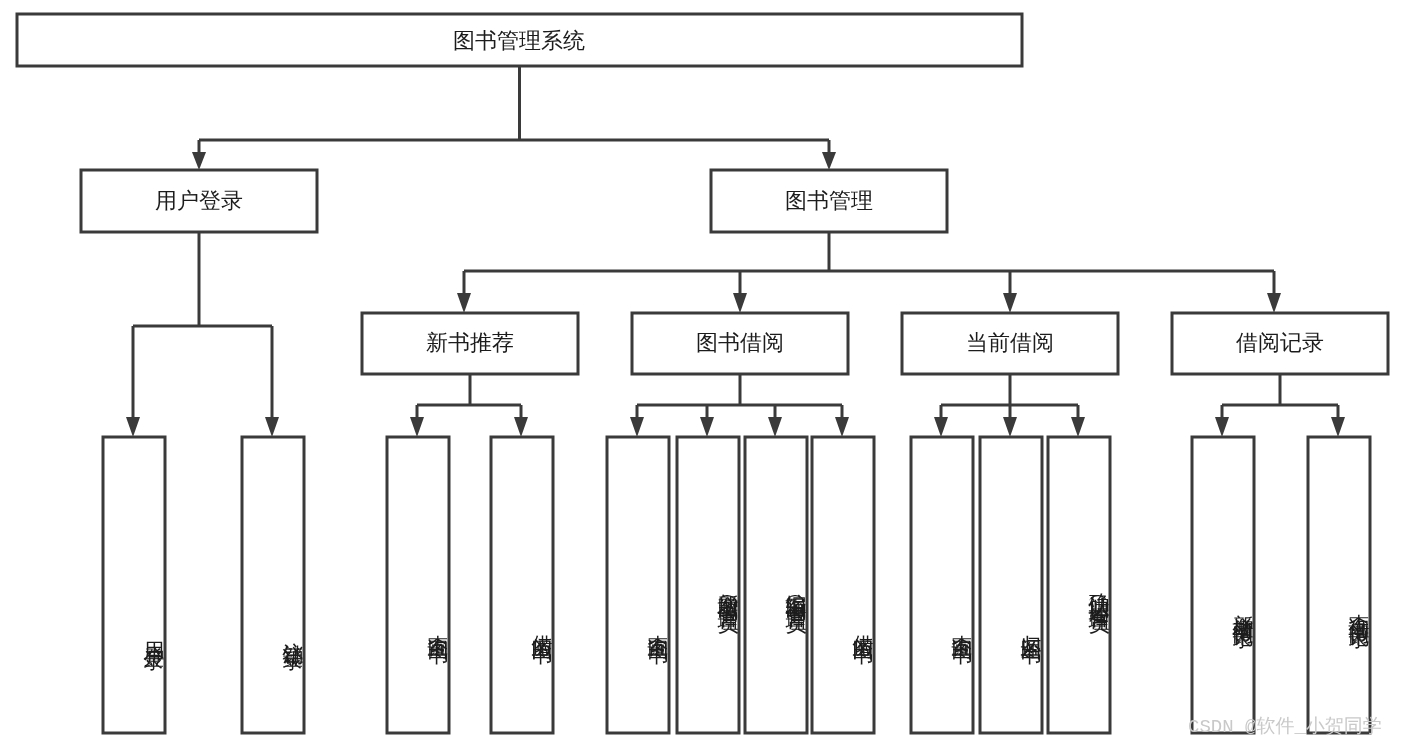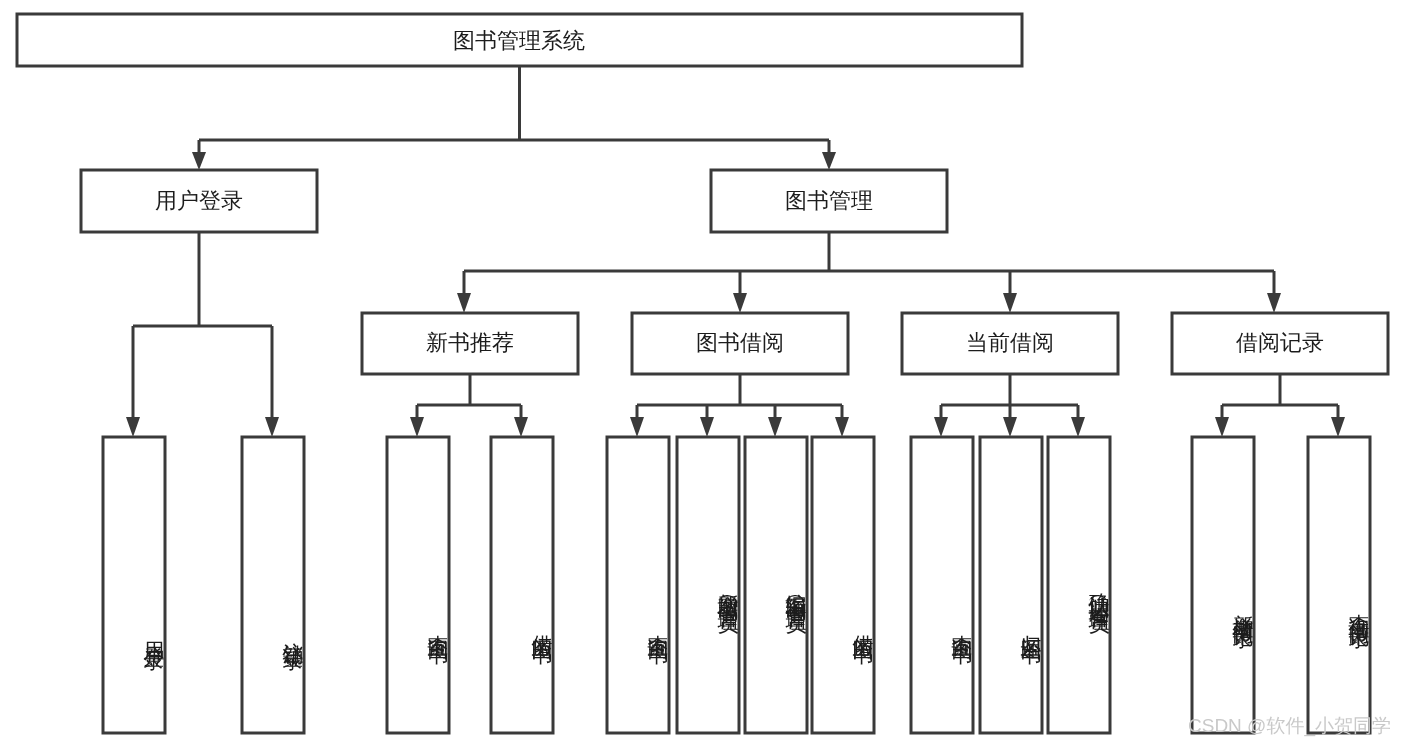--- a/index.html
+++ b/index.html
@@ -59,21 +59,21 @@
     white-space: nowrap;
     letter-spacing: 3px;
     line-height: 1;
     display: flex;
     align-items: flex-start;
     justify-content: center;
     pointer-events: none;
   }
   .watermark {
     position: absolute;
-    font-family: Liberation Sans, sans-serif;
+    font-family: Liberation Mono, monospace;
     font-size: 19px;
     color: #c9c9c9;
     white-space: nowrap;
     left: 1188px;
     top: 713px;
     text-align: right;
   }
 </style>
 </head>
 <body>

